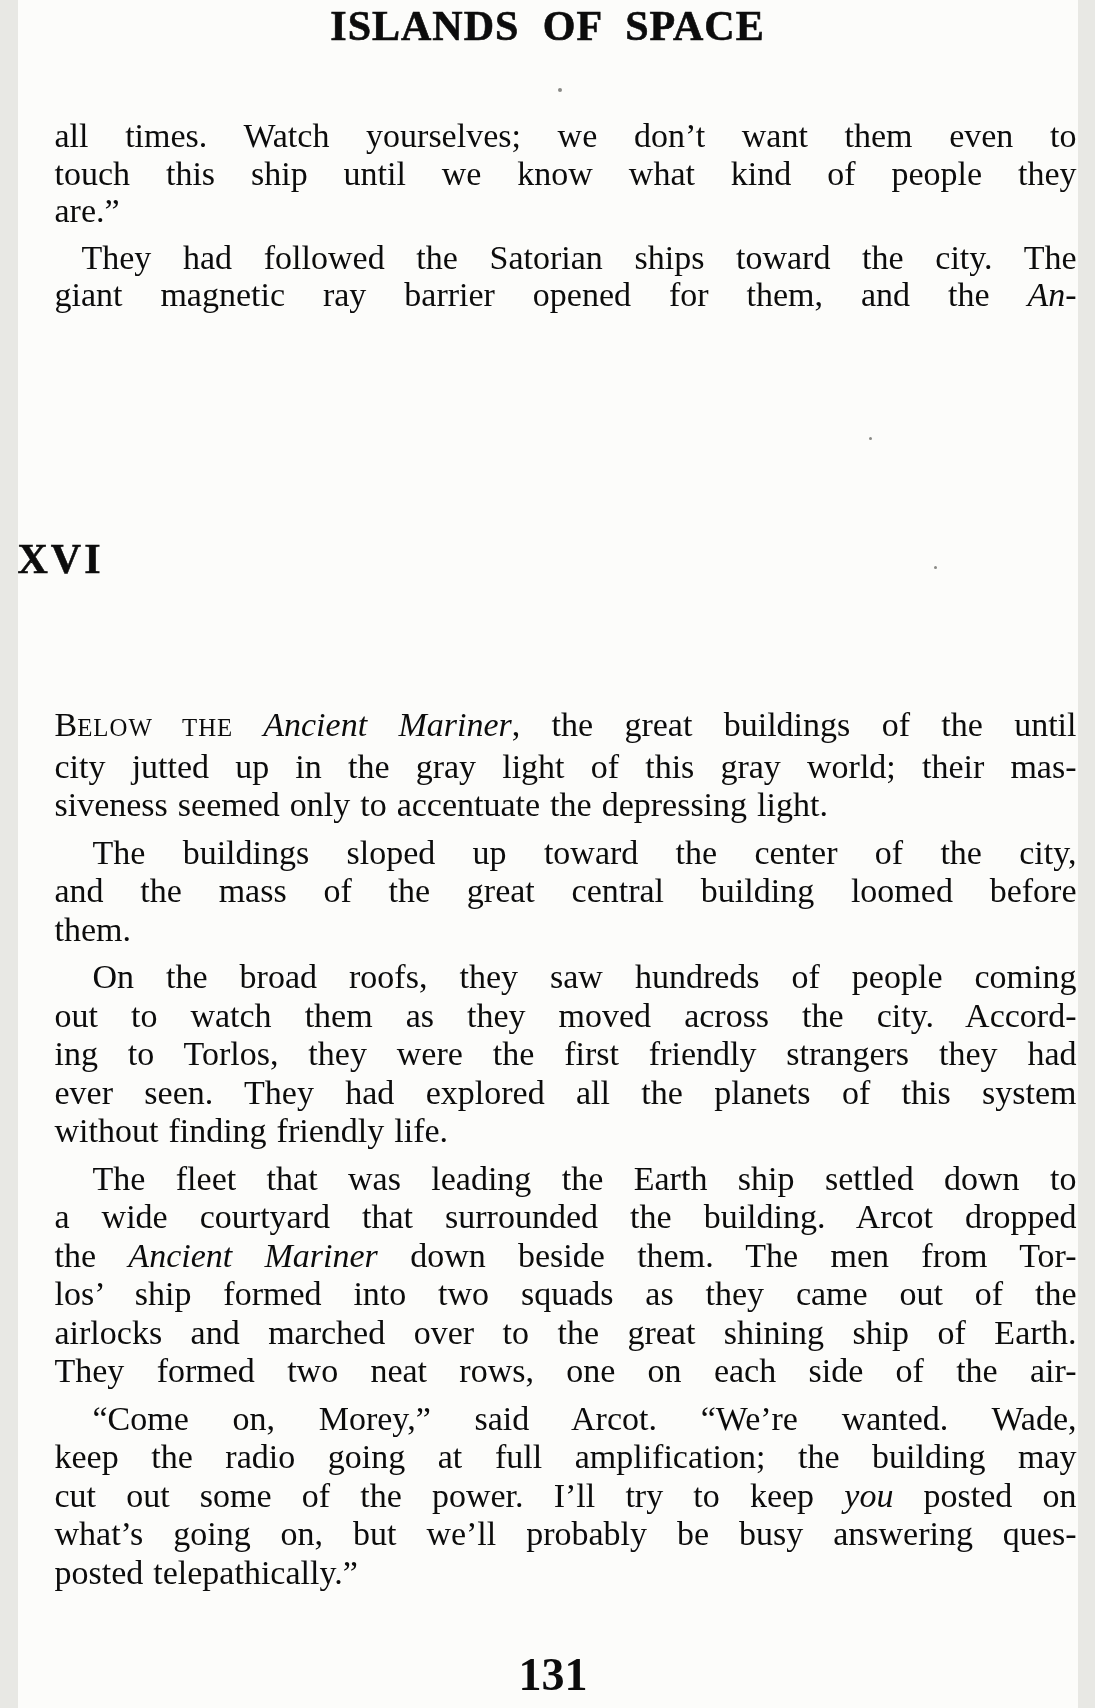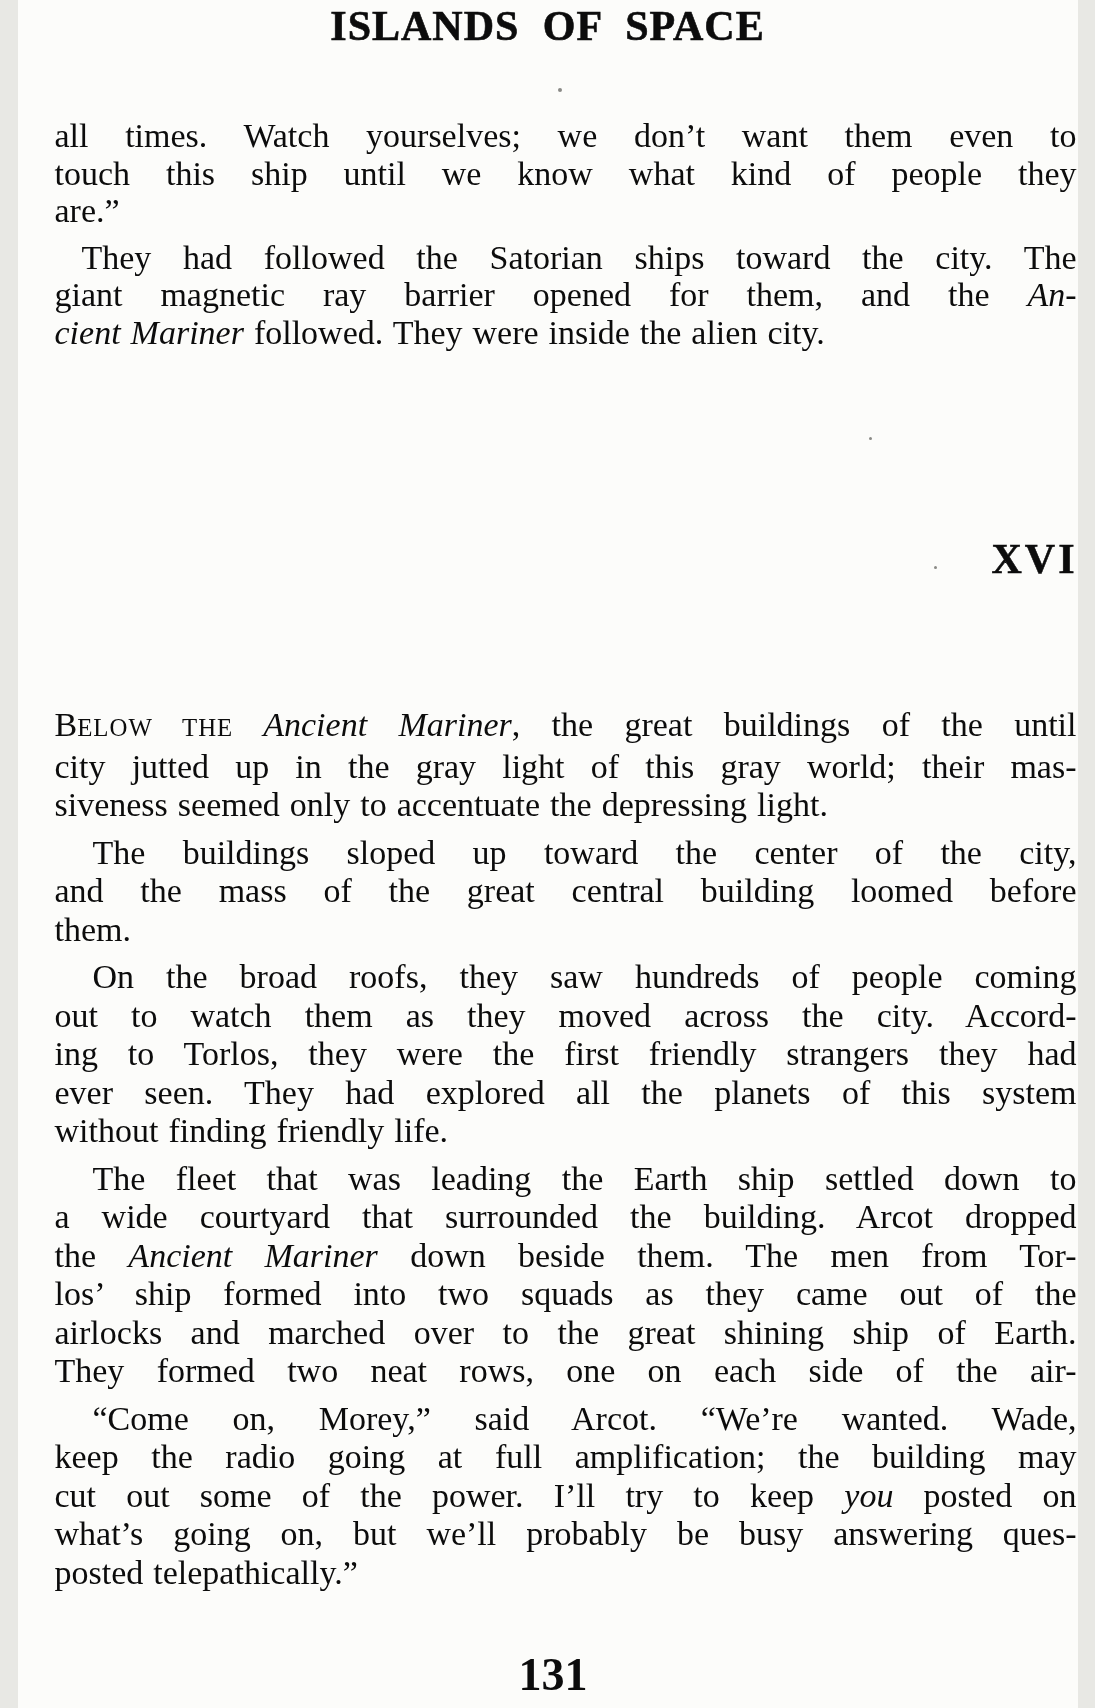--- a/index.html
+++ b/index.html
@@ -19,21 +19,21 @@
     text-align: center;
     font-size: 42px;
     font-weight: 700;
     letter-spacing: 1px;
     word-spacing: 12px;
     -webkit-text-stroke: 0.6px #0c0c0c;
   }
   .chapter-heading {
     position: absolute;
     top: 535px; left: 0; right: 0;
-    text-align: right;
+    text-align: left;
     font-size: 42px;
     font-weight: 700;
     letter-spacing: 3px;
     -webkit-text-stroke: 0.5px #0c0c0c;
   }
   .body-text {
     position: absolute;
     left: 28px;
     width: 1040px;
     font-size: 34px;
@@ -80,21 +80,20 @@
 
   <div class="body-text" id="section-0">
       <div class="paragraph">
         <div class="line first"><span class="seg">all times. Watch yourselves; we don’t want them even to</span></div>
         <div class="line"><span class="seg">touch this ship until we know what kind of people they</span></div>
         <div class="line last"><span class="seg">are.”</span></div>
       </div>
       <div class="paragraph">
         <div class="line first indented"><span class="seg">They had followed the Satorian ships toward the city. The</span></div>
         <div class="line"><span class="seg">giant magnetic ray barrier opened for them, and the </span><span class="seg seg-italic">An-</span></div>
-        <div class="line last"><span class="seg seg-italic">cient Mariner</span><span class="seg"> followed. They were inside the alien city.</span></div>
       </div>
     </div>
 
   <div class="chapter-heading">XVI</div>
 
   <div class="body-text" id="section-1">
       <div class="paragraph">
         <div class="line first"><span class="seg">B</span><span class="seg seg-smallcaps">ELOW THE </span><span class="seg seg-italic">Ancient Mariner</span><span class="seg">, the great buildings of the until</span></div>
         <div class="line"><span class="seg">city jutted up in the gray light of this gray world; their mas-</span></div>
         <div class="line last"><span class="seg">siveness seemed only to accentuate the depressing light.</span></div>

